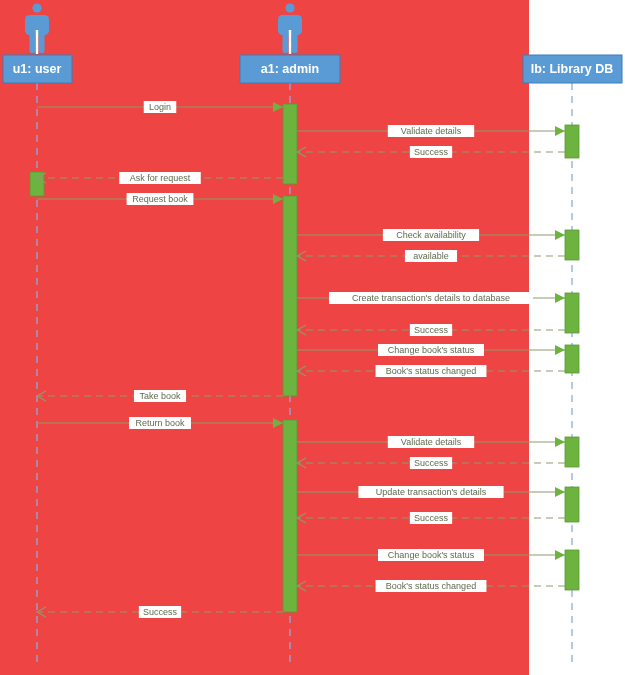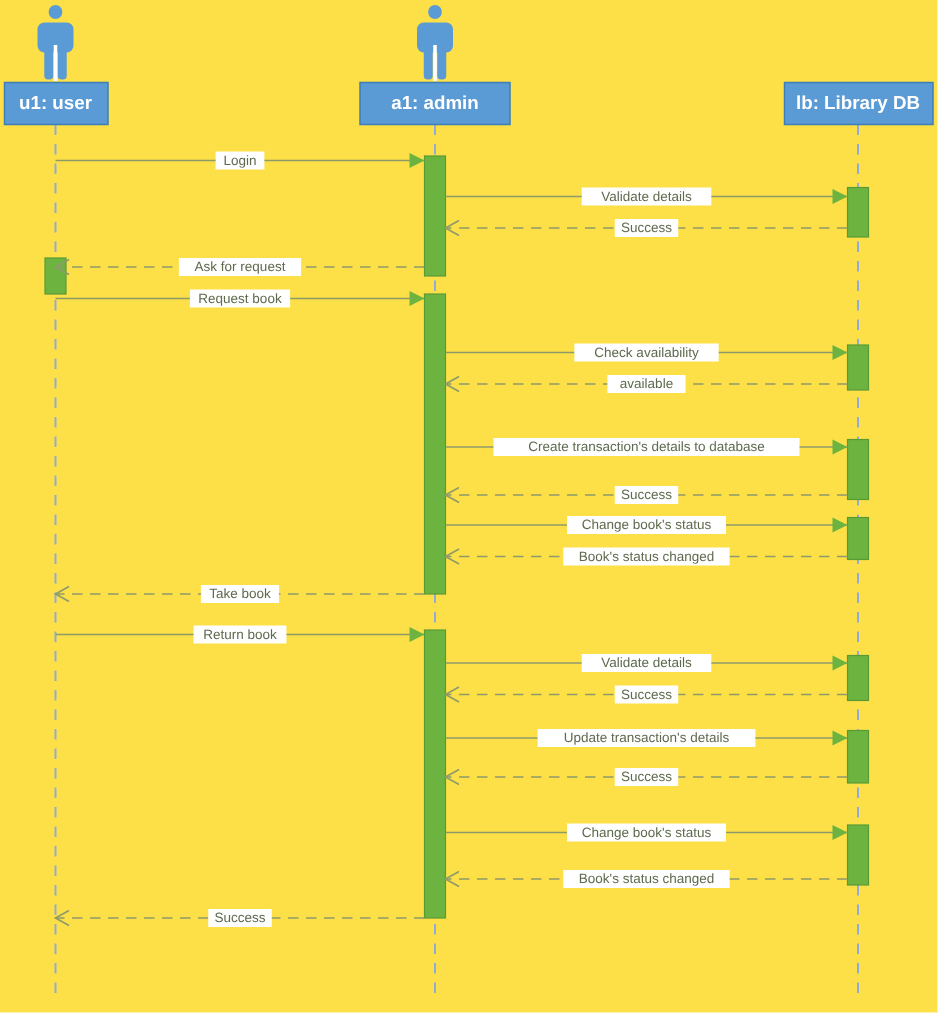--- a/index.html
+++ b/index.html
@@ -9,23 +9,23 @@
     background: #ffffff;
   }
   body {
     width: 625px;
     height: 675px;
     font-family: "Liberation Sans", sans-serif;
     overflow: hidden;
   }
   #diagram {
     position: relative;
-    width: 625px;
+    width: 529px;
     height: 675px;
-    background: #fde047;
+    background: #ef4444;
   }
   #svg-canvas {
     position: absolute;
     left: 0;
     top: 0;
     width: 625px;
     height: 675px;
   }
   .msg-label {
     font-family: "Liberation Sans", sans-serif;

